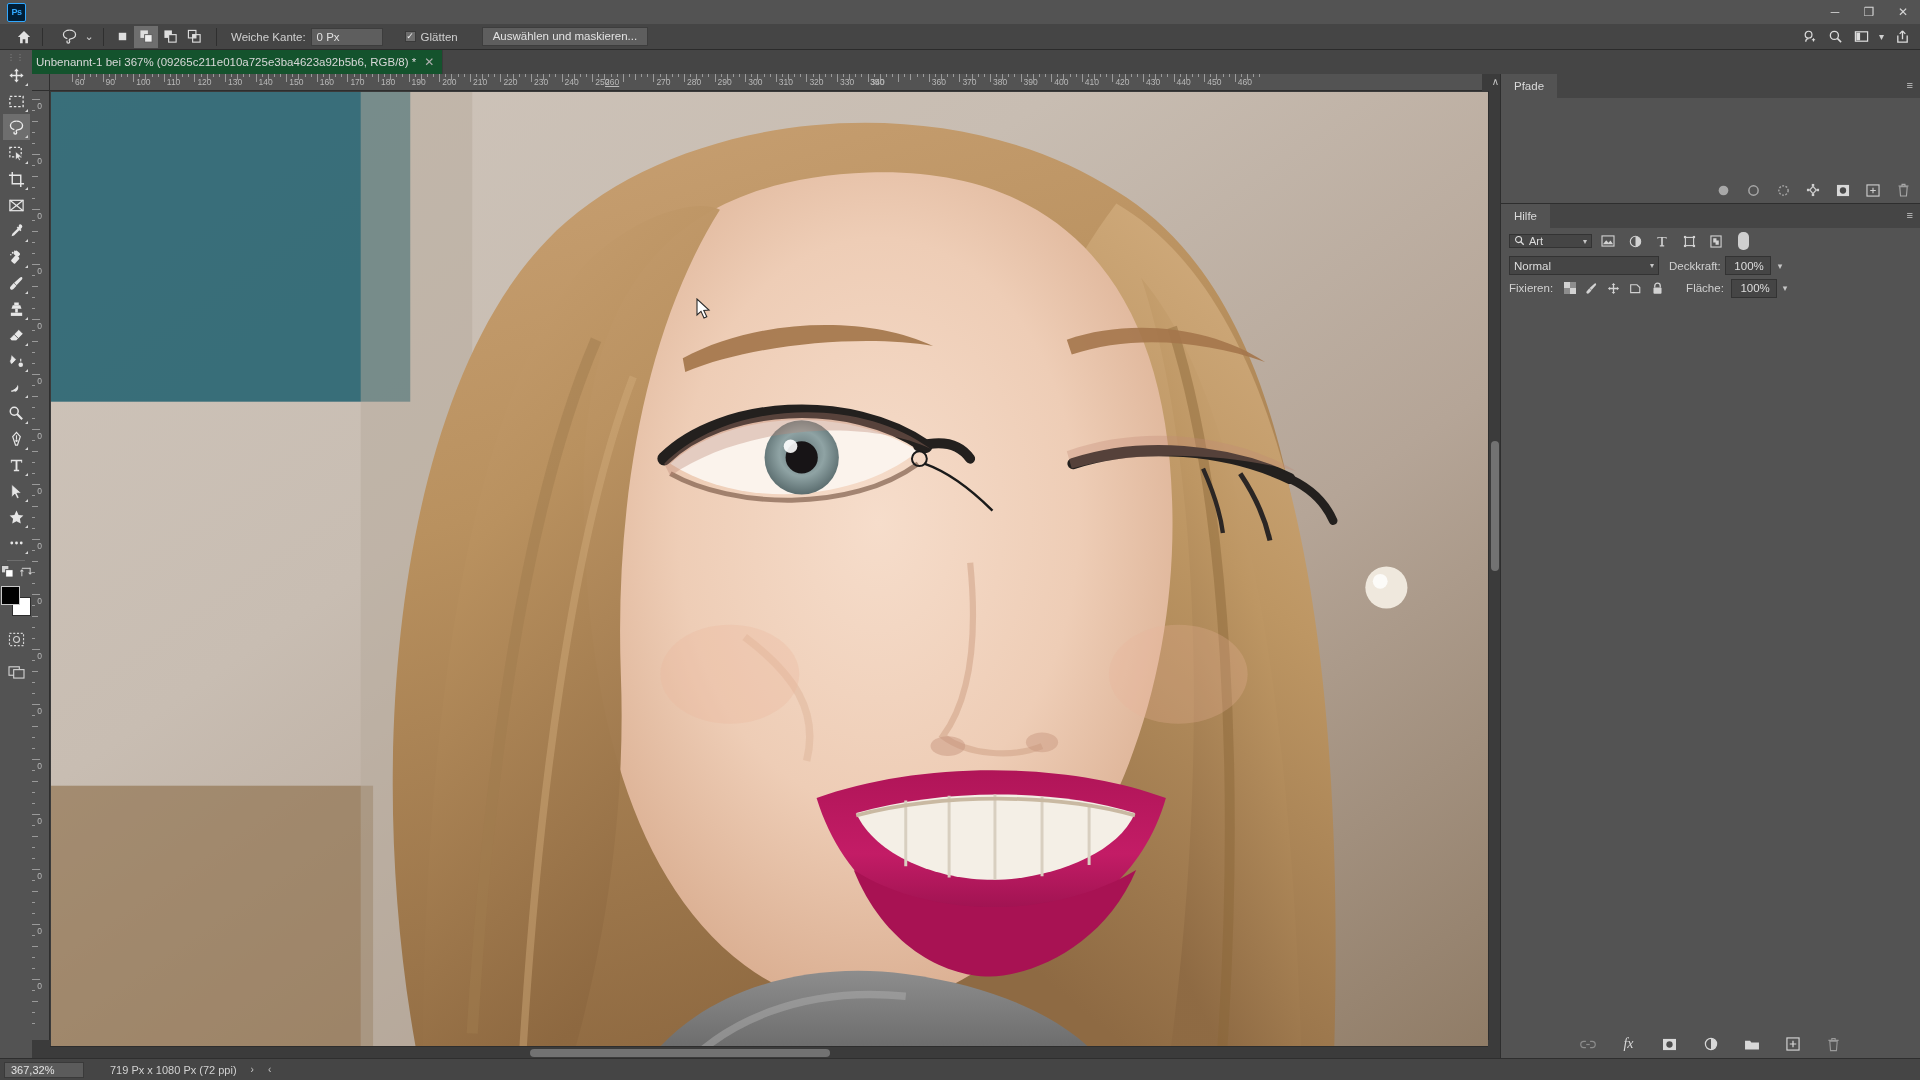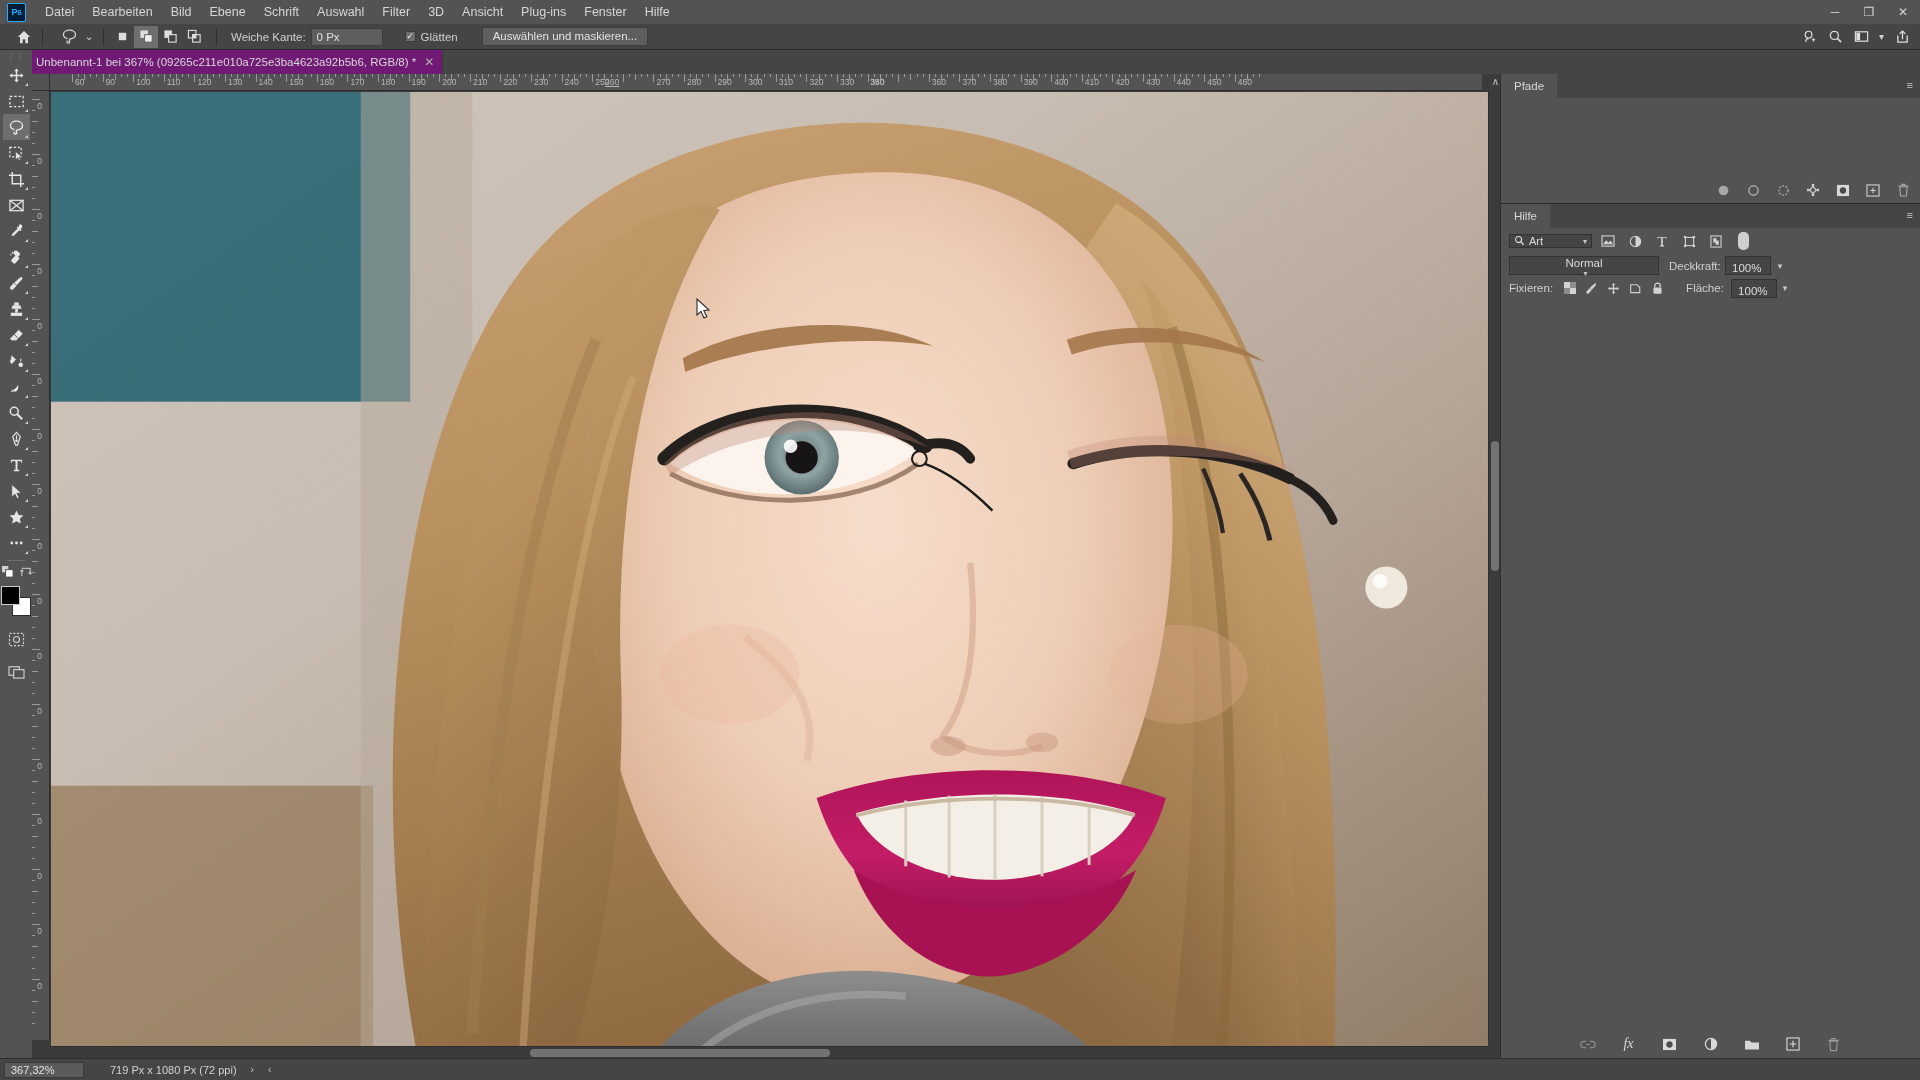--- a/index.html
+++ b/index.html
@@ -69,21 +69,21 @@
   
   #tabbar {
     position: absolute; top: 50px; left: 0; width: 1920px; height: 24px;
     background: #454545; display: flex; align-items: flex-end;
   }
   #collapse-arrows {
     width: 26px; height: 24px; color: #b5b5b5; font-size: 11px;
     display: flex; align-items: center; justify-content: center;
   }
   #doc-tab {
-    height: 24px; background: #701a75; display: flex; align-items: center;
+    height: 24px; background: #14532d; display: flex; align-items: center;
     padding: 0 8px 0 10px; border-right: 1px solid #3a3a3a; max-width: 440px;
   }
   #doc-tab-title { color: #d8d8d8; font-size: 11.5px; white-space: nowrap; }
   #doc-tab-close { color: #b0b0b0; font-size: 12px; margin-left: 8px; }
 
   
   #toolbar {
     position: absolute; top: 50px; left: 0; width: 32px; bottom: 0;
     background: #535353; display: flex; flex-direction: column;
     align-items: center; padding-top: 3px;
@@ -219,21 +219,21 @@
   }
   #filter-toggle {
     width: 11px; height: 18px; background: #cfcfcf; border-radius: 5px;
     margin-left: 6px;
   }
   #blend-row {
     height: 23px; display: flex; align-items: center; padding: 0 8px; gap: 4px;
   }
   .lp-select {
     background: #454545; border: 1px solid #333; height: 19px;
-    display: flex; align-items: center; padding: 0 4px; color: #ddd; font-size: 11.5px; flex-direction: column;
+    display: flex; align-items: center; padding: 0 4px; color: #ddd; font-size: 11.5px;
   }
   #blend-mode { width: 150px; justify-content: space-between; }
   .lp-text { color: #d0d0d0; font-size: 11.5px; white-space: nowrap; }
   #opacity-val { width: 46px; justify-content: flex-end; padding-right: 6px; }
   #fill-val { width: 46px; justify-content: flex-end; padding-right: 6px; }
   .chev { color:#c6c6c6; font-size:8px; margin-left:3px; }
   #lock-row {
     height: 22px; display: flex; align-items: center; padding: 0 8px; gap: 3px;
   }
   .lock-icon {
@@ -297,34 +297,20 @@
   #doc-size { color: #d2d2d2; font-size: 11px; margin-left: 26px; }
   .sb-arrow { color: #c5c5c5; font-size: 10px; margin-left: 14px; }
 </style>
 </head>
 <body>
 
 <div id="app">
 
   <div id="menubar">
     <div id="ps-logo">Ps</div>
-    <div id="menu-items" style="display: flex;">
-        <div class="menu-item">Datei</div>
-        <div class="menu-item">Bearbeiten</div>
-        <div class="menu-item">Bild</div>
-        <div class="menu-item">Ebene</div>
-        <div class="menu-item">Schrift</div>
-        <div class="menu-item">Auswahl</div>
-        <div class="menu-item">Filter</div>
-        <div class="menu-item">3D</div>
-        <div class="menu-item">Ansicht</div>
-        <div class="menu-item">Plug-ins</div>
-        <div class="menu-item">Fenster</div>
-        <div class="menu-item">Hilfe</div>
-      </div>
     <div id="win-controls">
       <div class="win-btn">─</div>
       <div class="win-btn">❐</div>
       <div class="win-btn close">✕</div>
     </div>
   </div>
 
   <div id="optionsbar">
     <div class="ob-icon" style="margin-left:12px;">
       <svg width="14" height="14" viewBox="0 0 16 16">

